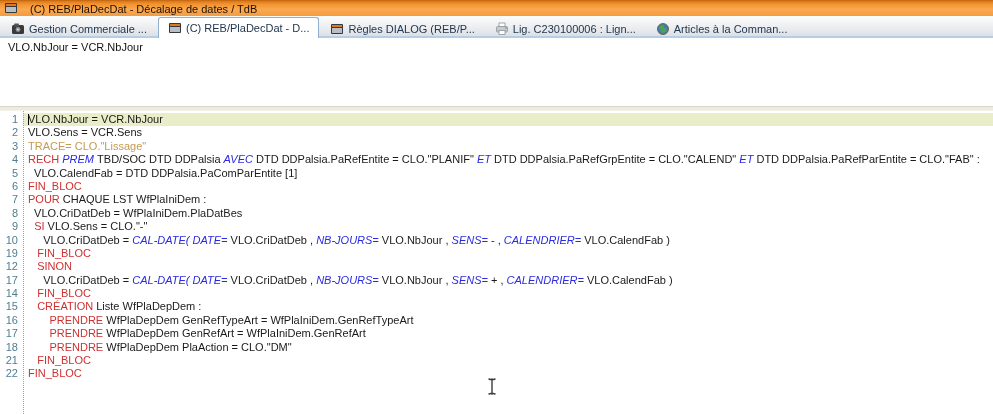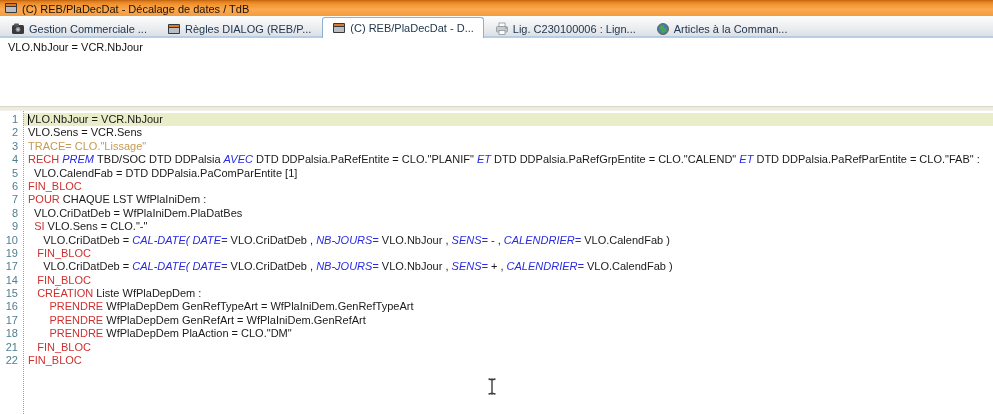--- a/index.html
+++ b/index.html
@@ -3,21 +3,21 @@
 <meta charset="utf-8">
 <style>
   html,body{margin:0;padding:0;background:#888;}
   *{box-sizing:border-box;}
   #root{
     position:relative;width:993px;height:414px;overflow:hidden;background:#fff;
     font-family:"Liberation Sans", sans-serif;font-size:11px;color:#1a1a1a;
   }
   
   #titlebar{
-    height:16px;display:flex;align-items:center;gap:4px;padding:0 4px;
+    height:16px;display:flex;align-items:center;gap:12px;padding:0 4px;
     background:linear-gradient(180deg,#d9771c 0%,#f0922f 20%,#fba94f 55%,#f49b41 100%);
     border-top:1px solid #c76a12;
   }
   #titlebar .title{color:#1c1206;line-height:16px;white-space:nowrap;}
   
   #tabstrip{
     position:relative;height:22px;
     background:linear-gradient(180deg,#fdfdfd 0%,#e9ebee 60%,#d8dce1 100%);
   }
   #tabstrip::after{
@@ -80,39 +80,39 @@
           <span class="ticon">
             <svg width="14" height="14" viewBox="0 0 14 14">
               <rect x="1" y="3" width="12" height="9" rx="1.5" fill="#3a3a3a"></rect>
               <rect x="3" y="1.5" width="5" height="3" rx="1" fill="#555"></rect>
               <circle cx="7" cy="7.5" r="2.4" fill="#8d9297"></circle>
               <circle cx="7" cy="7.5" r="1.1" fill="#cfd3d7"></circle>
             </svg>
           </span>
           <span>Gestion Commerciale ...</span>
         </div>
-        <div class="tab">
+        <div class="tab active">
           <span class="ticon">
             <svg width="14" height="14" viewBox="0 0 14 14">
               <rect x="1" y="2" width="12" height="10" rx="1" fill="#35393d"></rect>
               <rect x="2" y="3" width="10" height="2" fill="#e07820"></rect>
               <rect x="2" y="6" width="10" height="5" fill="#b9bec4"></rect>
             </svg>
           </span>
-          <span>Règles DIALOG (REB/P...</span>
-        </div>
-        <div class="tab active">
+          <span>(C) REB/PlaDecDat - D...</span>
+        </div>
+        <div class="tab">
           <span class="ticon">
             <svg width="14" height="14" viewBox="0 0 14 14">
               <rect x="1" y="2" width="12" height="10" rx="1" fill="#35393d"></rect>
               <rect x="2" y="3" width="10" height="2" fill="#e07820"></rect>
               <rect x="2" y="6" width="10" height="5" fill="#b9bec4"></rect>
             </svg>
           </span>
-          <span>(C) REB/PlaDecDat - D...</span>
+          <span>Règles DIALOG (REB/P...</span>
         </div>
         <div class="tab">
           <span class="ticon">
             <svg width="14" height="14" viewBox="0 0 14 14">
               <rect x="4" y="1" width="6" height="4" fill="#fff" stroke="#8d9297" stroke-width="0.8"></rect>
               <rect x="1.5" y="4.5" width="11" height="5.5" rx="1" fill="#c6cbd1" stroke="#8d9297" stroke-width="0.8"></rect>
               <rect x="4" y="8.5" width="6" height="4" fill="#fff" stroke="#8d9297" stroke-width="0.8"></rect>
               <circle cx="11" cy="6" r="0.7" fill="#6f7b49"></circle>
             </svg>
           </span>
@@ -178,20 +178,24 @@
         </div>
         <div class="row">
           <span class="num">10</span>
           <span class="code"><span class="seg-d">     VLO.CriDatDeb = </span><span class="seg-b">CAL-DATE( DATE= </span><span class="seg-d">VLO.CriDatDeb , </span><span class="seg-b">NB-JOURS= </span><span class="seg-d">VLO.NbJour , </span><span class="seg-b">SENS= </span><span class="seg-d">- , </span><span class="seg-b">CALENDRIER= </span><span class="seg-d">VLO.CalendFab )</span></span>
         </div>
         <div class="row">
           <span class="num">19</span>
           <span class="code"><span class="seg-d">   </span><span class="seg-k">FIN_BLOC</span></span>
         </div>
         <div class="row">
+          <span class="num">12</span>
+          <span class="code"><span class="seg-d">   </span><span class="seg-k">SINON</span></span>
+        </div>
+        <div class="row">
           <span class="num">17</span>
           <span class="code"><span class="seg-d">     VLO.CriDatDeb = </span><span class="seg-b">CAL-DATE( DATE= </span><span class="seg-d">VLO.CriDatDeb , </span><span class="seg-b">NB-JOURS= </span><span class="seg-d">VLO.NbJour , </span><span class="seg-b">SENS= </span><span class="seg-d">+ , </span><span class="seg-b">CALENDRIER= </span><span class="seg-d">VLO.CalendFab )</span></span>
         </div>
         <div class="row">
           <span class="num">14</span>
           <span class="code"><span class="seg-d">   </span><span class="seg-k">FIN_BLOC</span></span>
         </div>
         <div class="row">
           <span class="num">15</span>
           <span class="code"><span class="seg-d">   </span><span class="seg-k">CRÉATION </span><span class="seg-d">Liste WfPlaDepDem :</span></span>

